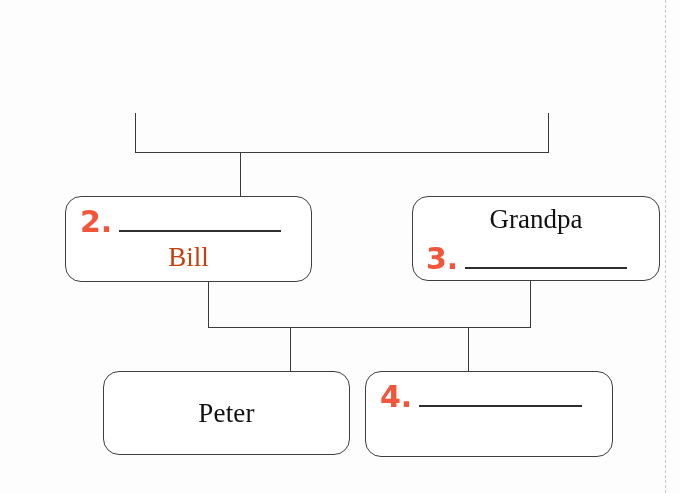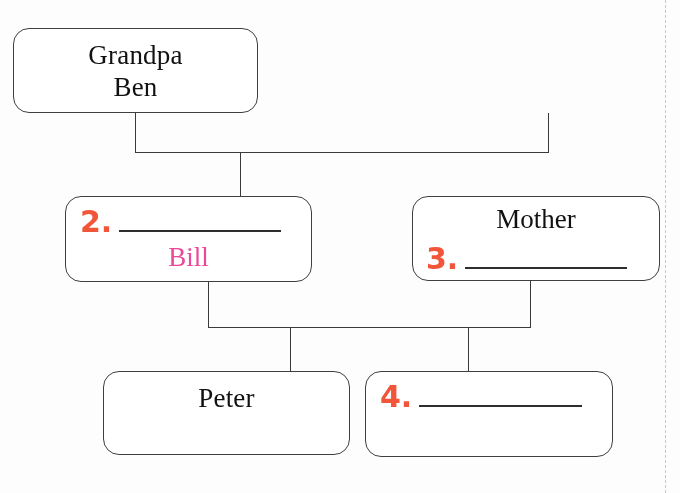--- a/index.html
+++ b/index.html
@@ -85,21 +85,21 @@
     font-size: 27px;
     line-height: 1.1;
   }
 
   
   .name-bottom {
     position: absolute;
     left: 0;
     right: 0;
     text-align: center;
-    color: #ec4899;
+    color: #c2410c;
     font-size: 27px;
     line-height: 1.1;
   }
 
   
   .blank-row {
     position: absolute;
     display: flex;
     align-items: flex-end;
   }
@@ -128,51 +128,45 @@
   <div class="line-v" style="left:548px; top:113px;  height:40px;"></div>
   <div class="line-h" style="left:135px; top:152px;  width:414px;"></div>
   <div class="line-v" style="left:240px; top:152px;  height:45px;"></div>
 
   <div class="line-v" style="left:208px; top:282px;  height:46px;"></div>
   <div class="line-v" style="left:530px; top:281px;  height:47px;"></div>
   <div class="line-h" style="left:208px; top:327px;  width:323px;"></div>
   <div class="line-v" style="left:290px; top:327px;  height:45px;"></div>
   <div class="line-v" style="left:468px; top:327px;  height:45px;"></div>
 
-  <div class="node" style="left:13px; top:28px; width:245px; height:85px;">
-    <div class="node-inner">
-      <div class="name-plain" style="top:11px;">Grandpa
-Ben</div>
-    </div>
-  </div>
 
 
   <div class="node" style="left:65px; top:196px; width:247px; height:86px;">
     <div class="node-inner">
       <div class="blank-row" style="left:14px; right:30px; top:6px; height:32px;">
         <span class="blank-num">2.</span>
         <span class="blank-rule"></span>
       </div>
       <div class="name-bottom" style="top:46px;">Bill</div>
     </div>
   </div>
 
   <div class="node" style="left:412px; top:196px; width:248px; height:85px;">
     <div class="node-inner">
-      <div class="name-top" style="top:8px;">Mother</div>
+      <div class="name-top" style="top:8px;">Grandpa</div>
       <div class="blank-row" style="left:13px; right:32px; top:45px; height:30px;">
         <span class="blank-num">3.</span>
         <span class="blank-rule"></span>
       </div>
     </div>
   </div>
 
   <div class="node" style="left:103px; top:371px; width:247px; height:84px;">
     <div class="node-inner">
-      <div class="name-plain" style="top:11px;">Peter</div>
+      <div class="name-plain" style="top:26px;">Peter</div>
     </div>
   </div>
 
   <div class="node" style="left:365px; top:371px; width:248px; height:86px;">
     <div class="node-inner">
       <div class="blank-row" style="left:14px; right:30px; top:6px; height:32px;">
         <span class="blank-num">4.</span>
         <span class="blank-rule"></span>
       </div>
     </div>

